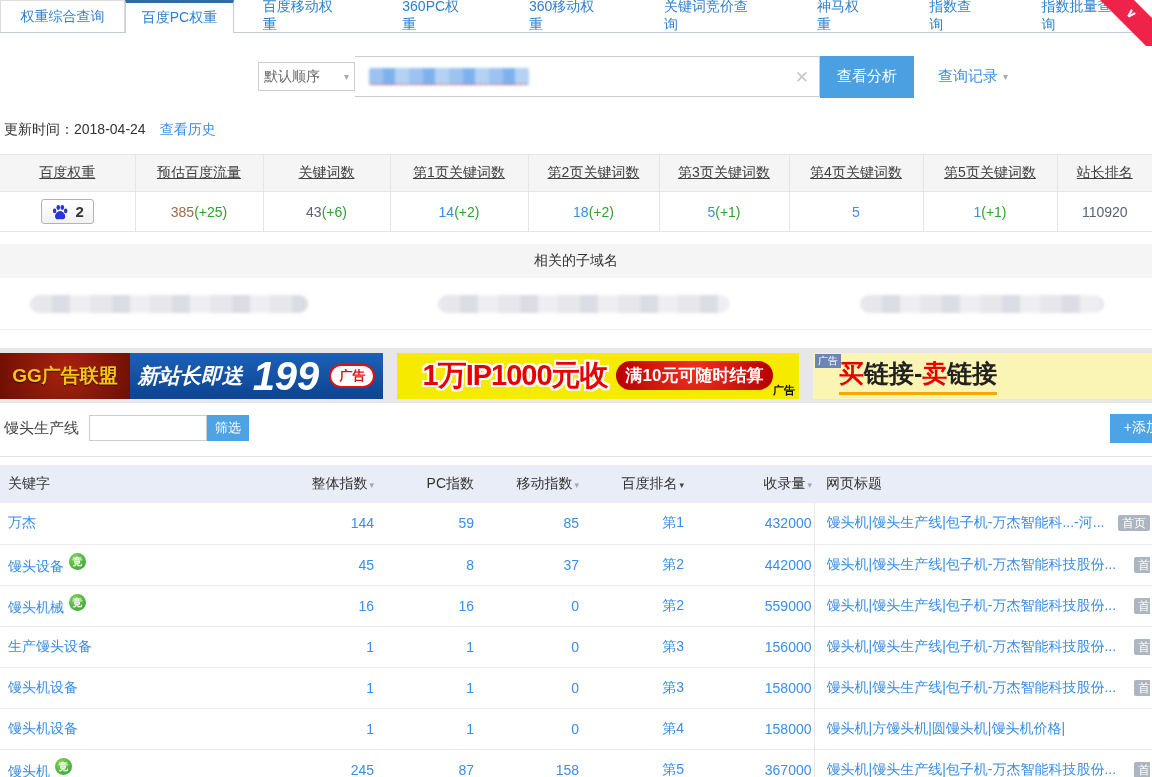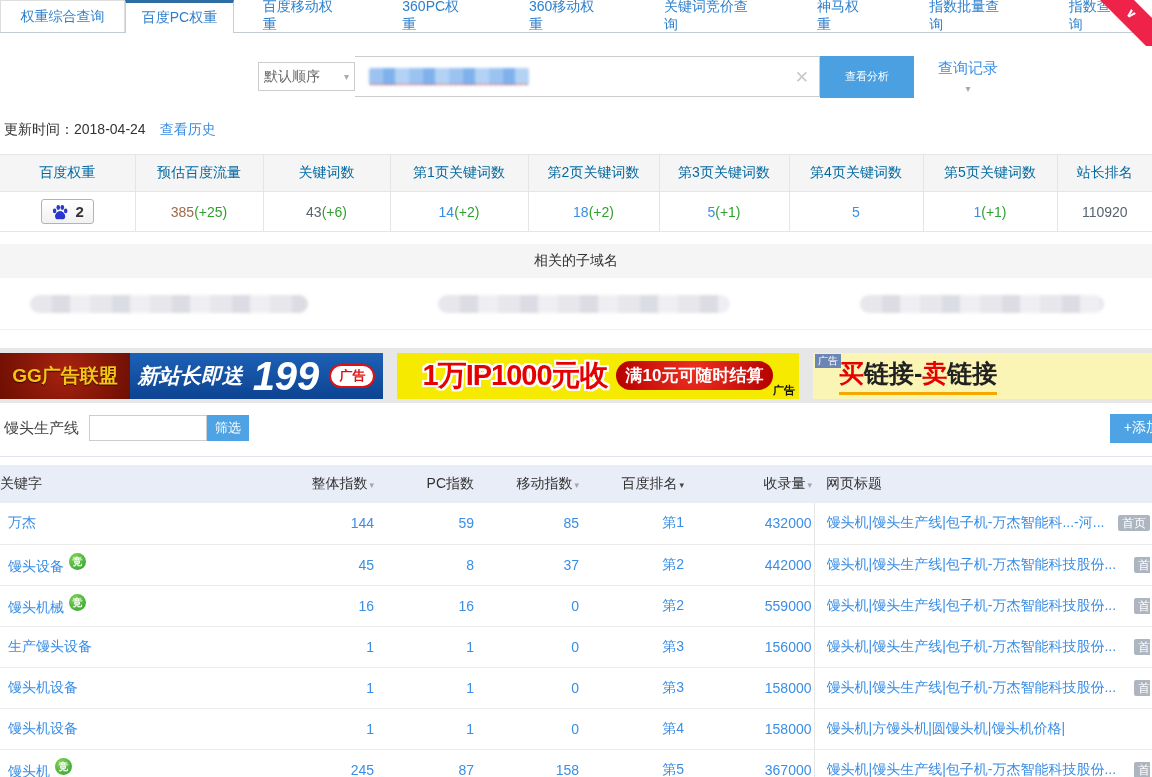--- a/index.html
+++ b/index.html
@@ -27,31 +27,31 @@
   .search-row { margin:23px 0 0 258px; display:flex; align-items:center; height:41px; }
   .sort-select { width:97px; height:29px; border:1px solid #ccc; background:#fff; color:#666;
                  display:flex; align-items:center; justify-content:center; gap:24px; cursor:pointer; }
   .caret { font-size:10px; color:#aaa; }
   .query-box { width:465px; height:41px; border:1px solid #ccc; border-left:none; position:relative;
                display:flex; align-items:center; padding:0 34px 0 14px; }
   .redacted-query { width:160px; height:17px; border-radius:2px;
      background:repeating-linear-gradient(90deg,#9cc3f0 0 14px,#7fb2ec 14px 26px,#b3d2f4 26px 40px);
      filter:blur(1.5px); border-bottom:1px dashed #e03030; }
   .clear-x { position:absolute; right:10px; top:10px; font-size:17px; color:#c9c9c9; cursor:pointer; }
-  .analyze-btn { width:94px; height:42px; background:#4aa0e0; color:#fff; font-size:11px; border:none;
+  .analyze-btn { width:94px; height:42px; background:#4aa0e0; color:#fff; font-size:15px; border:none;
                  cursor:pointer; }
-  .records-link { margin-left:24px; color:#3a8ee6; font-size:15px; cursor:pointer; display:flex; align-items:center; gap:5px;flex-direction:column;}
+  .records-link { margin-left:24px; color:#3a8ee6; font-size:15px; cursor:pointer; display:flex; align-items:center; gap:5px;}
 
   
   .update-row { margin:24px 0 15px 4px; display:flex; gap:14px; align-items:center; }
   .update-row .hist { color:#3a8ee6; cursor:pointer; }
 
   
   .stats { width:1152px; border-collapse:collapse; margin-top:10px; table-layout:fixed; }
-  .stats th { background:#f5f5f5; font-weight:normal; height:37px; border:1px solid #e5e5e5; color:#0369a1; }
+  .stats th { background:#f5f5f5; font-weight:normal; height:37px; border:1px solid #e5e5e5; color:#404040;text-decoration:underline; }
   .stats td { height:40px; text-align:center; border:1px solid #e5e5e5; border-top:none; background:#fff; }
   .stats tr th:first-child, .stats tr td:first-child { border-left:none; }
   .stats tr th:last-child, .stats tr td:last-child { border-right:none; }
   .weight-badge { display:inline-flex; align-items:center; gap:7px; border:1px solid #b3b3b3; border-radius:3px;
                   padding:3px 9px; background:linear-gradient(#fff,#f1f1f1); cursor:pointer; }
   .weight-badge b { font-size:15px; color:#333; }
   .v-blue { color:#3a8ee6; } .v-green { color:#2ea12e; } .v-brown { color:#9c6a4f; } .v-dark { color:#5a6470; }
 
   
   .subdom { margin-top:12px; }
@@ -92,21 +92,21 @@
   .filter-label { font-size:15px; color:#444; margin-right:10px; }
   .filter-input { width:118px; height:26px; border:1px solid #ccc; outline:none; padding:0 6px; font-size:13px; }
   .filter-btn { width:42px; height:26px; background:#4da3e4; color:#fff; border:none; font-size:13px; cursor:pointer; }
   .add-btn { margin-left:auto; margin-right:-22px; height:29px; background:#4da3e4; color:#fff; border:none;
              font-size:14px; padding:0 14px; cursor:pointer; white-space:nowrap; }
   .kw-divider { border:none; border-top:1px solid #dfe3ea; margin-top:13px; }
 
   
   .kwtable { width:1152px; border-collapse:collapse; margin-top:8px; table-layout:fixed; }
   .kwtable th { background:#e9edf8; height:38px; font-weight:normal; color:#333; text-align:right; padding-right:2px; }
-  .kwtable th.al { text-align:left; }
+  .kwtable th.al { text-align:left; padding-left:8px; }
   .kwtable td { height:41px; border-bottom:1px solid #ebebeb; color:#3a8ee6; text-align:right; padding-right:2px; }
   .kwtable td.al { text-align:left; padding-left:8px; }
   .kwtable .title-cell { border-left:1px solid #e6e6e6; padding-left:12px; }
   .kwtable th.title-cell { border-left:none; text-align:left; }
   .title-flex { display:flex; align-items:center; overflow:hidden; }
   .title-link { color:#3a8ee6; white-space:nowrap; cursor:pointer; }
   .home-badge { margin-left:auto; flex:none; background:#adb5c0; color:#fff; font-size:12px; padding:2px 4px;
                 border-radius:2px; line-height:1; cursor:default; }
   .home-badge.cut { margin-right:-16px; }
   .bid-icon { display:inline-block; width:17px; height:17px; border-radius:50%; margin-left:5px; vertical-align:6px;
@@ -124,22 +124,22 @@
     <span>权重综合查询</span>
   </div>
   <div class="tab-active">
     <span>百度PC权重</span>
   </div>
   <a class="tab-link">百度移动权重</a>
   <a class="tab-link">360PC权重</a>
   <a class="tab-link">360移动权重</a>
   <a class="tab-link">关键词竞价查询</a>
   <a class="tab-link">神马权重</a>
+  <a class="tab-link">指数查询</a>
   <a class="tab-link">指数批量查询</a>
-  <a class="tab-link">指数查询</a>
   <div class="ribbon-wrap">
     <div class="ribbon">∨</div>
   </div>
 </div>
 
 <div class="search-row">
   <div class="sort-select">
     <span>默认顺序</span>
     <span class="caret">▾</span>
   </div>

